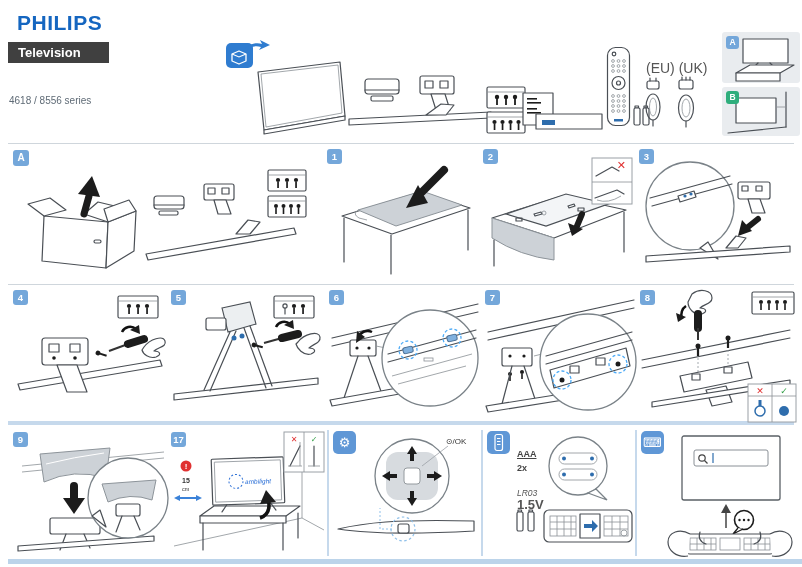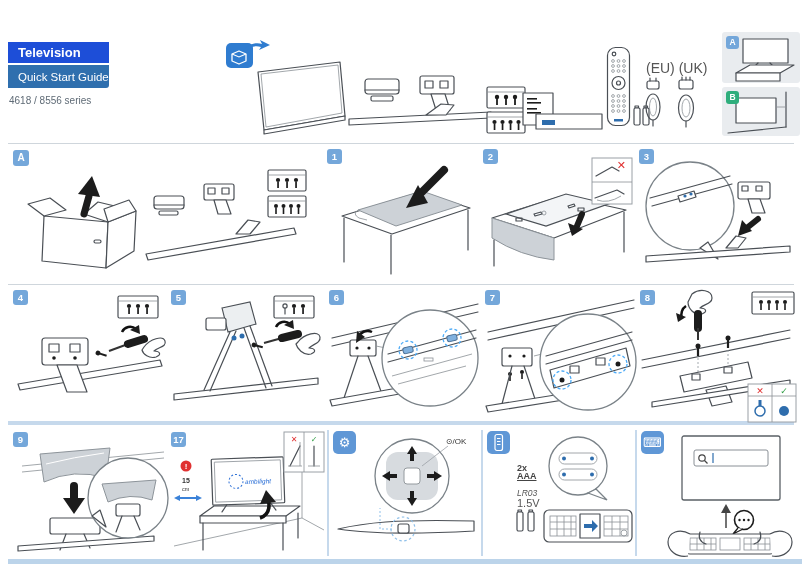--- a/index.html
+++ b/index.html
@@ -6,21 +6,21 @@
   .page{position:relative;width:802px;height:567px;background:#fff;overflow:hidden;
         font-family:"Liberation Sans",sans-serif;}
   .page svg{position:absolute;overflow:visible;}
   svg text{font-family:"Liberation Sans","DejaVu Sans",sans-serif;}
 
   
   .brand{position:absolute;left:17px;top:11px;font-size:21px;font-weight:800;
          letter-spacing:.5px;color:#1566c0;}
   .band{position:absolute;left:8px;width:101px;color:#fff;display:flex;align-items:center;
         padding-left:10px;box-sizing:border-box;}
-  .band-dark{top:42px;height:21px;background:#1d4ed8;font-size:13px;font-weight:700;}
+  .band-dark{top:42px;height:21px;background:#404040;font-size:13px;font-weight:700;}
   .band-light{top:65px;height:23px;background:#2f6fae;font-size:11.5px;border-radius:0 0 3px 0;}
   .series{position:absolute;left:9px;top:95px;font-size:10px;color:#5f6b76;}
 
   
   .badge{position:absolute;min-width:15px;height:15px;padding:0 1px;background:#74a7da;
          border-radius:3px;color:#fff;font-size:9.5px;font-weight:700;display:flex;
          align-items:center;justify-content:center;line-height:1;box-sizing:border-box;}
   .badge-sm{min-width:13px;height:13px;font-size:8.5px;}
   .badge-green{background:#2fae7c;}
   .iconsq{position:absolute;width:23px;height:23px;background:#5f97d6;border-radius:5px;
@@ -41,25 +41,23 @@
   .arrln{stroke:#1c1c1c;stroke-linecap:round;}
   .dashb{fill:none;stroke:#4dabf7;stroke-width:1.3;stroke-dasharray:3 2.2;}
   .blue{fill:#2e6dad;stroke:none;}
   .mag{fill:#fff;stroke:#7a8288;stroke-width:1.3;}
 </style>
 </head>
 <body>
 
 <div class="page">
 
+  <div class="brand">PHILIPS</div>
   <div class="band band-dark">
     <span>Television</span>
-  </div>
-  <div class="band band-light">
-    <span>Quick Start Guide</span>
   </div>
   <div class="series">4618 / 8556 series</div>
 
   <svg style="left:226px;top:40px" width="46" height="30" viewBox="0 0 46 30">
     <rect x="0" y="3" width="27" height="25" rx="5" fill="#2f7cd0"></rect>
     <path d="M6,14 l7,-3 7,3 v7 l-7,3 -7,-3 z" fill="none" stroke="#fff" stroke-width="1.3" stroke-linejoin="round"></path>
     <path d="M6,14 l7,3 7,-3" fill="none" stroke="#fff" stroke-width="1.1"></path>
     <path d="M17,11 C22,4 30,2 36,4 L34,0 L44,5 L33,10 L35,7 C29,5 23,7 20,12 Z" fill="#2f7cd0"></path>
   </svg>
 
@@ -557,23 +555,23 @@
 
   <div class="vsep" style="left:481px;top:430px;height:126px;"></div>
 
   <div class="iconsq" style="left:487px;top:431px;">
     <svg width="23" height="23" viewBox="0 0 23 23">
       <rect x="8" y="3.5" width="7.5" height="16" rx="2" fill="none" stroke="#fff" stroke-width="1.2"></rect>
       <path d="M10,7.5 h3.5 M10,10.5 h3.5 M10,13.5 h3.5" stroke="#fff" stroke-width="1" fill="none"></path>
     </svg>
   </div>
   <span class="lbl" style="left:517px;top:463px;font-size:9px;font-weight:bold;color:#444;">2x</span>
-  <span class="lbl" style="left:517px;top:471px;font-size:9px;font-weight:bold;color:#444;text-decoration:underline;">AAA</span>
+  <span class="lbl" style="left:517px;top:449px;font-size:9px;font-weight:bold;color:#444;text-decoration:underline;">AAA</span>
   <span class="lbl" style="left:517px;top:488px;font-size:8.5px;font-style:italic;">LR03</span>
-  <span class="lbl" style="left:517px;top:497px;font-size:11px;">1.5V</span>
+  <span class="lbl" style="left:517px;top:497px;font-size:13px;font-weight:bold;">1.5V</span>
   <svg style="left:515px;top:507px" width="24" height="28" viewBox="0 0 24 28">
     <rect class="lnw" x="3" y="3" width="3.5" height="2"></rect>
       <rect class="lnw" x="2" y="5" width="6" height="19" rx="1.5"></rect>
     <rect class="lnw" x="14" y="3" width="3.5" height="2"></rect>
       <rect class="lnw" x="13" y="5" width="6" height="19" rx="1.5"></rect>
   </svg>
   <svg style="left:542px;top:494px" width="92" height="56" viewBox="0 0 92 56">
     <rect class="lnw" x="2" y="16" width="88" height="32" rx="5"></rect>
     <rect class="thin" x="8" y="22" width="26" height="20"></rect>
     <path class="thin" d="M15,22 V42 M22,22 V42 M29,22 V42 M8,28 H34 M8,35 H34"></path>

